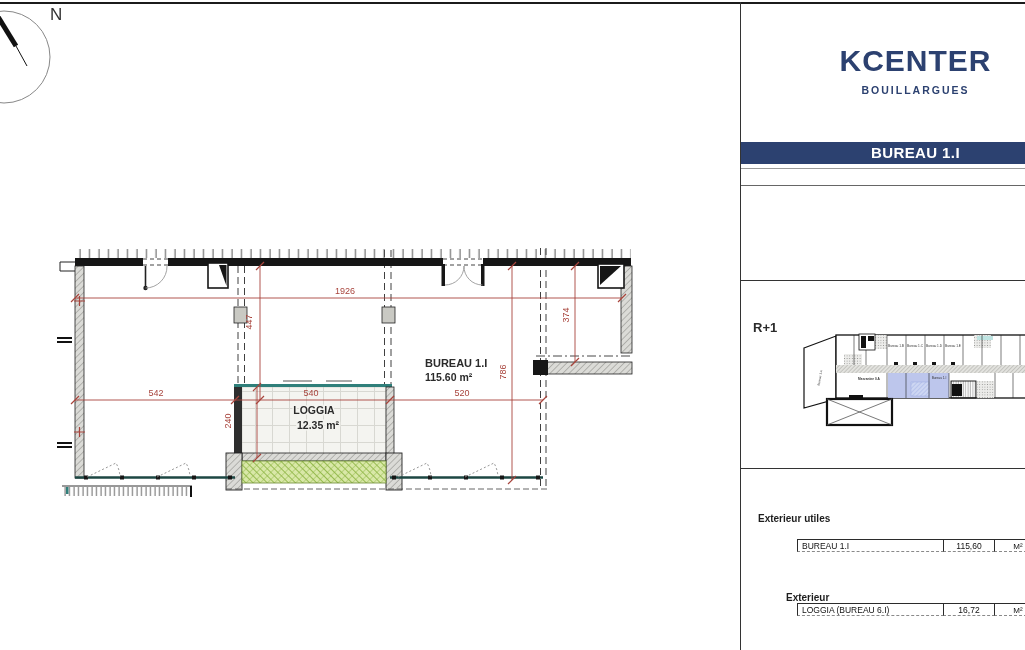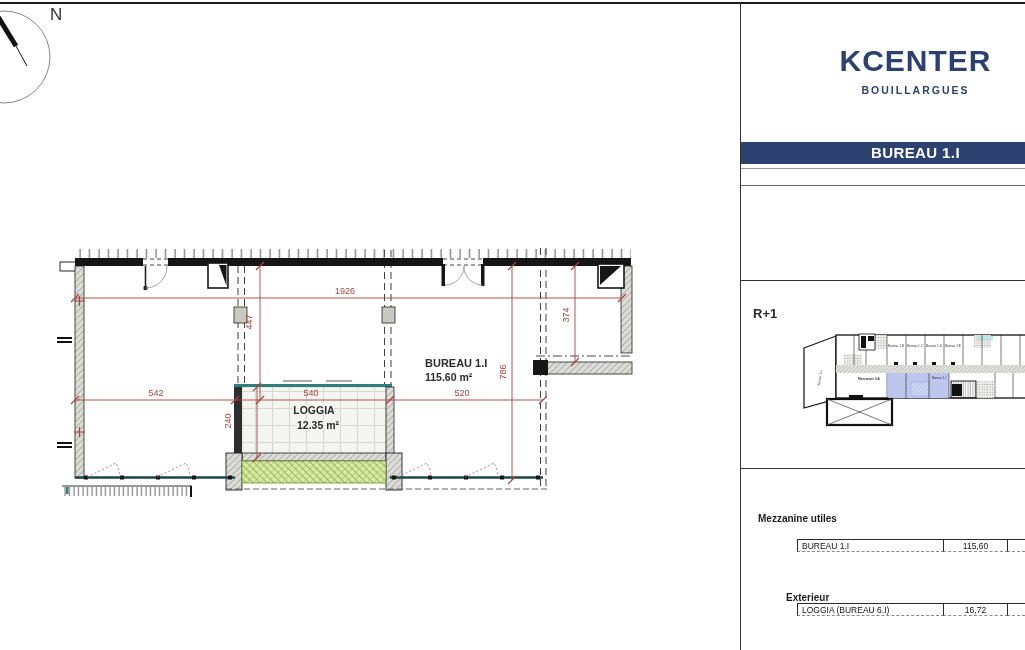--- a/index.html
+++ b/index.html
@@ -14,32 +14,32 @@
   .brand{position:absolute;left:0;top:46px;width:349px;text-align:center;color:#2c4170;}
   .brand-title{font-size:30px;font-weight:bold;letter-spacing:1px;line-height:30px;}
   .brand-subtitle{margin-top:8px;font-size:10.5px;font-weight:bold;letter-spacing:2px;}
   .banner{position:absolute;left:0;top:142px;width:349px;height:22px;background:#2c4170;
     color:#fff;font-size:15px;font-weight:bold;text-align:center;line-height:22px;letter-spacing:.4px;}
   .hline{position:absolute;left:0;width:349px;height:0;border-top:1px solid #333;}
   .hline.l1{top:168px;border-top-color:#999;}
   .hline.l2{top:185px;border-top-color:#666;}
   .hline.l3{top:280px;}
   .hline.l4{top:468px;}
-  .level-label{position:absolute;left:12px;top:306px;font-size:13px;font-weight:bold;color:#2b2b2b;}
+  .level-label{position:absolute;left:12px;top:320px;font-size:13px;font-weight:bold;color:#2b2b2b;}
   .keyplan{position:absolute;left:58px;top:326px;}
   .sec-title{position:absolute;left:17px;font-size:10px;font-weight:bold;color:#1d1d1d;}
   .sec-title.s1{top:513px;}
   .sec-title.s2{top:592px;margin-left:28px;}
   .tbl{position:absolute;left:56px;display:flex;}
   .tbl.t1{top:539px;}
   .tbl.t2{top:603px;}
   .tbl .cell{height:13px;line-height:13px;font-size:8.5px;color:#111;background:#fff;
     border:1px solid #2b2b2b;border-bottom:1.5px dashed #8a8a8a;box-sizing:border-box;}
   .tbl .c-name{width:147px;padding-left:4px;}
-  .tbl .c-val{width:65px;text-align:center;margin-left:-1px;}
+  .tbl .c-val{width:52px;text-align:center;margin-left:-1px;}
   .tbl .c-unit{width:48px;text-align:center;margin-left:-1px;font-size:8px;}
   svg text{font-family:"Liberation Sans",sans-serif;}
 </style>
 </head>
 <body>
 
 <div class="top-rule"></div>
 
 <div class="drawing-area">
 <svg width="740" height="650" viewBox="0 0 740 650">
@@ -274,21 +274,21 @@
       <text x="116" y="21">Bureau 1.C</text>
       <text x="135" y="21">Bureau 1.D</text>
       <text x="154" y="21">Bureau 1.E</text>
       <text x="252" y="21">Bureau 1.F</text>
       <text x="140" y="53">Bureau 1.I</text>
       <text x="255" y="54">Bureau 1.M</text>
       <text x="70" y="54" font-weight="bold">Mezzanine 0.A</text>
     </g>
   </svg>
 
-  <div class="sec-title s1">Mezzanine utiles</div>
+  <div class="sec-title s1">Exterieur utiles</div>
   <div class="tbl t1">
     <div class="cell c-name">BUREAU 1.I</div>
     <div class="cell c-val">115,60</div>
     <div class="cell c-unit">M²</div>
   </div>
 
   <div class="sec-title s2">Exterieur</div>
   <div class="tbl t2">
     <div class="cell c-name">LOGGIA (BUREAU 6.I)</div>
     <div class="cell c-val">16,72</div>

